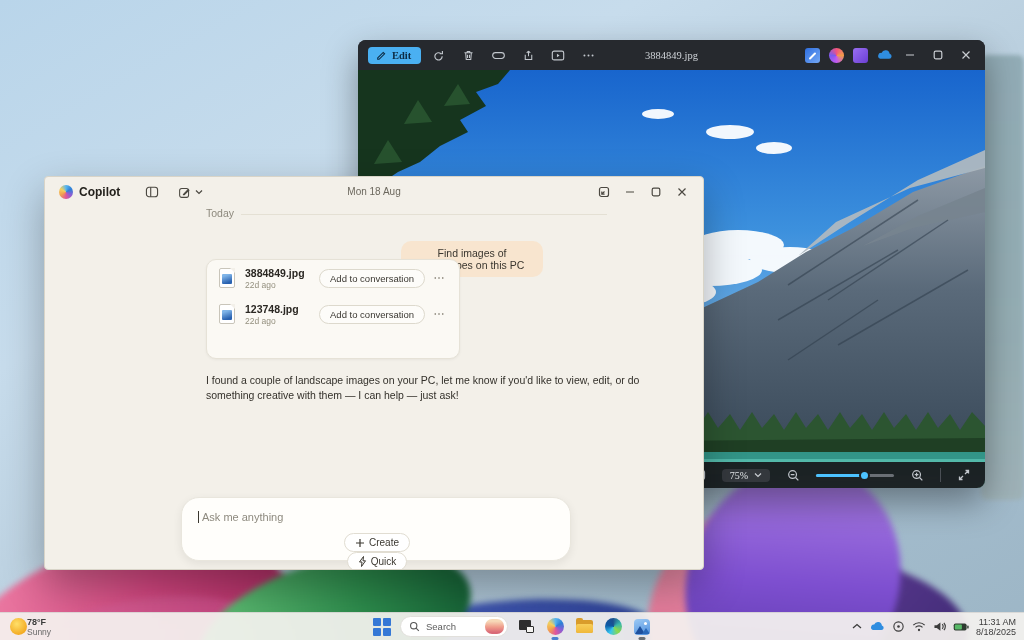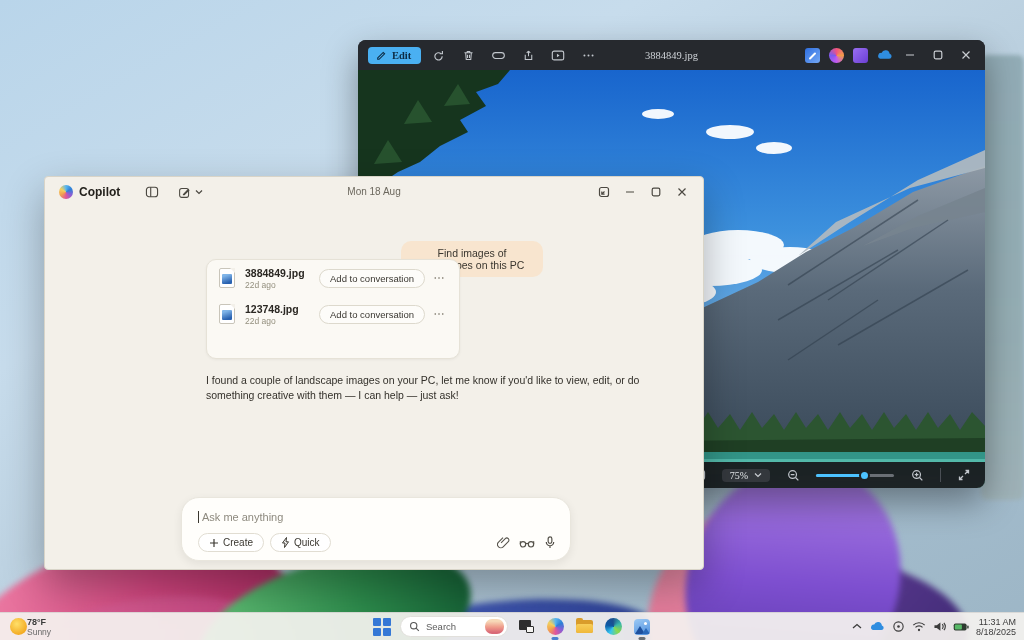--- a/index.html
+++ b/index.html
@@ -64,21 +64,21 @@
   .c-filetext { margin-left:10px; display:flex; flex-direction:column; gap:1px; }
   .c-filename { font-size:10.5px; font-weight:600; color:#2b2823; }
   .c-fileage { font-size:8.5px; color:#94907f; }
   .c-addbtn { margin-left:auto; font-size:9.5px; color:#3a3731; background:#fdfcf9; border:1px solid #ddd9cd; border-radius:10px; padding:3px 10px; }
   .c-more { width:20px; display:flex; justify-content:center; color:#6b6759; margin-left:4px; }
   .c-reply { position:absolute; left:161px; top:196px; width:440px; font-size:10.5px; line-height:15px; color:#33302a; }
   .c-composer { position:absolute; left:136px; top:320px; width:390px; height:64px; background:#fffefb; border:1px solid #e9e6dd; border-radius:18px; box-shadow:0 3px 10px rgba(0,0,0,.07); }
   .c-placewrap { display:flex; align-items:center; padding:13px 16px 0 16px; }
   .caret { width:1px; height:12px; background:#3a372f; margin-right:3px; }
   .c-placeholder { font-size:11px; color:#8e8a7f; }
-  .c-pillrow { display:flex; align-items:center; padding:10px 14px 0 10px; }
+  .c-pillrow { display:flex; align-items:center; padding:10px 14px 0 10px;flex-direction:column; }
   .c-pill { display:flex; align-items:center; gap:4px; border:1px solid #e1ddd2; border-radius:11px; padding:3px 10px; font-size:10px; color:#3b3831; background:#fff; margin-left:6px; }
   .c-cicons { margin-left:auto; display:flex; align-items:center; gap:9px; color:#55524a; }
 
   
   #taskbar { position:absolute; left:0; right:0; bottom:0; height:28px; background:rgba(244,242,239,.93); border-top:1px solid rgba(120,120,120,.18); display:flex; align-items:center; }
   .tb-weather { display:flex; align-items:center; padding-left:10px; }
   .tb-sun { width:17px; height:17px; border-radius:50%; background:radial-gradient(circle at 40% 35%,#ffe06a,#f2a820 75%); }
   .tb-wtext { display:flex; flex-direction:column; line-height:10px; }
   .tb-temp { font-size:9px; color:#3c3c3c; font-weight:700; }
   .tb-cond { font-size:8.5px; color:#6a6a6a; }
@@ -353,20 +353,24 @@
             </svg>
           </div>
         <div class="winctl">
             <svg width="10" height="10" viewBox="0 0 10 10">
               <path d="M1.5 1.5l7 7M8.5 1.5l-7 7" stroke="#4b4841" stroke-width="1.2"></path>
             </svg>
           </div>
       </div>
     </div>
 
+    <div class="c-todayrow">
+      <span class="c-today">Today</span>
+      <span class="c-divider"></span>
+    </div>
 
     <div class="c-bubble">Find images of landscapes on this PC</div>
 
     <div class="c-card">
       <div class="c-filerow">
         <span class="c-fileicon">
             <span class="thumb"></span>
           </span>
         <span class="c-filetext">
           <span class="c-filename">3884849.jpg</span>

